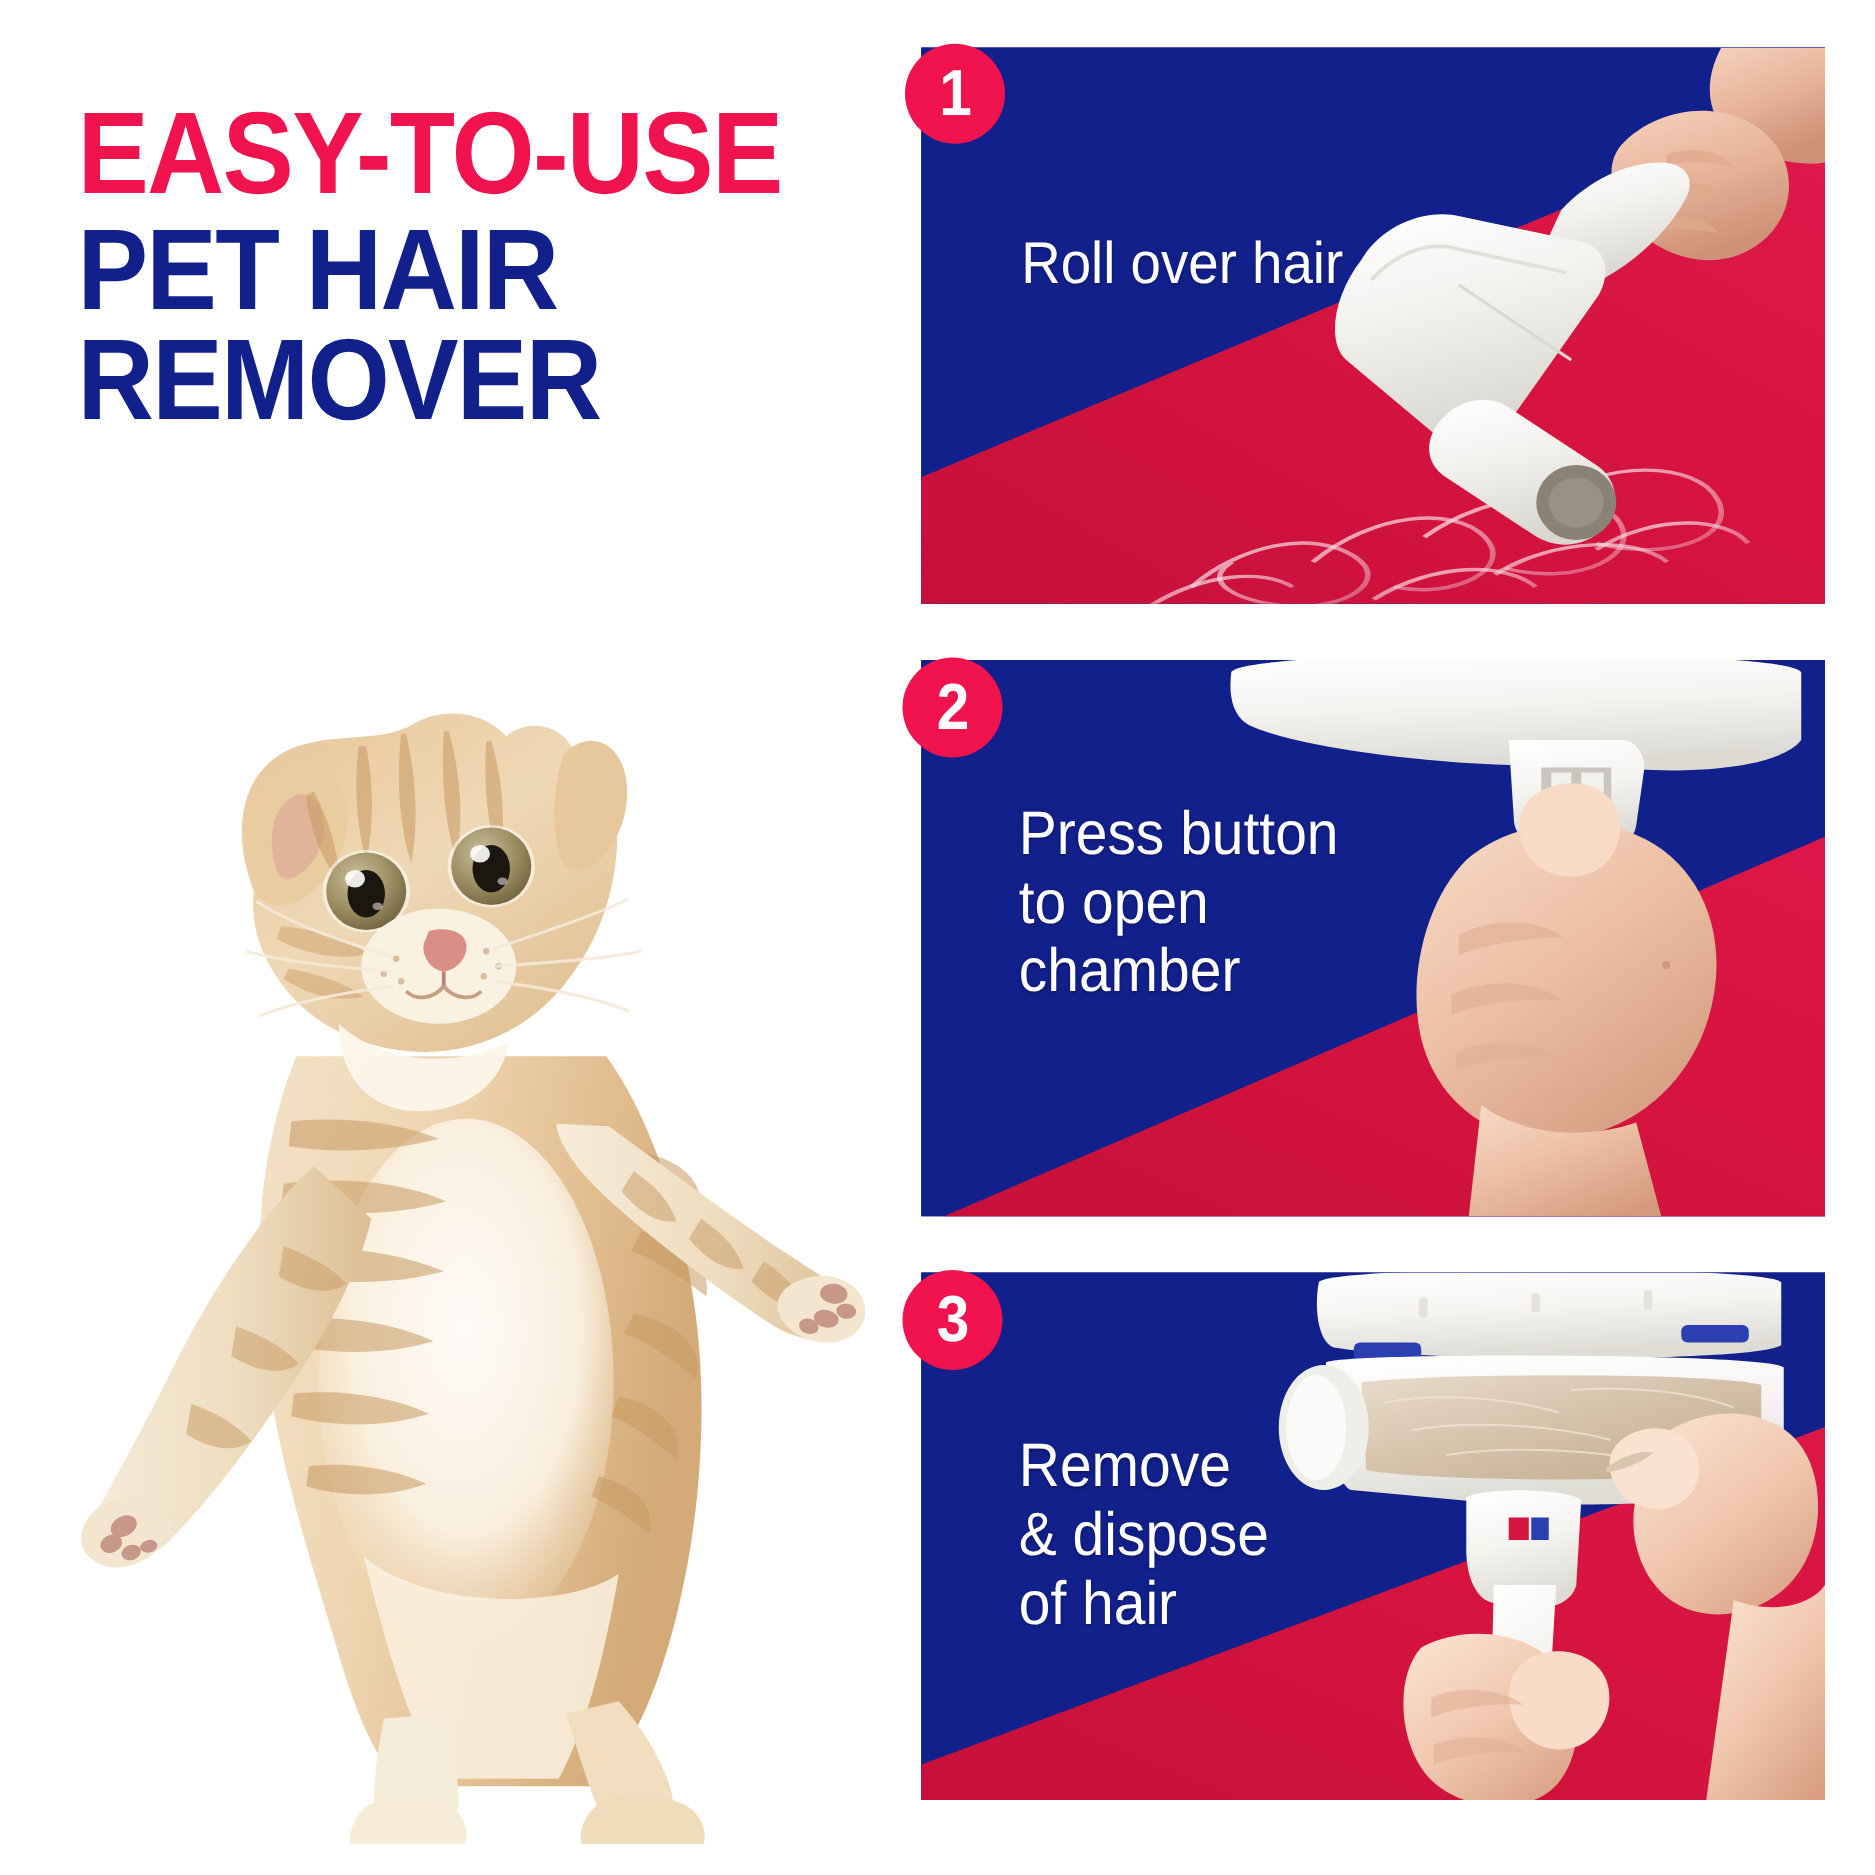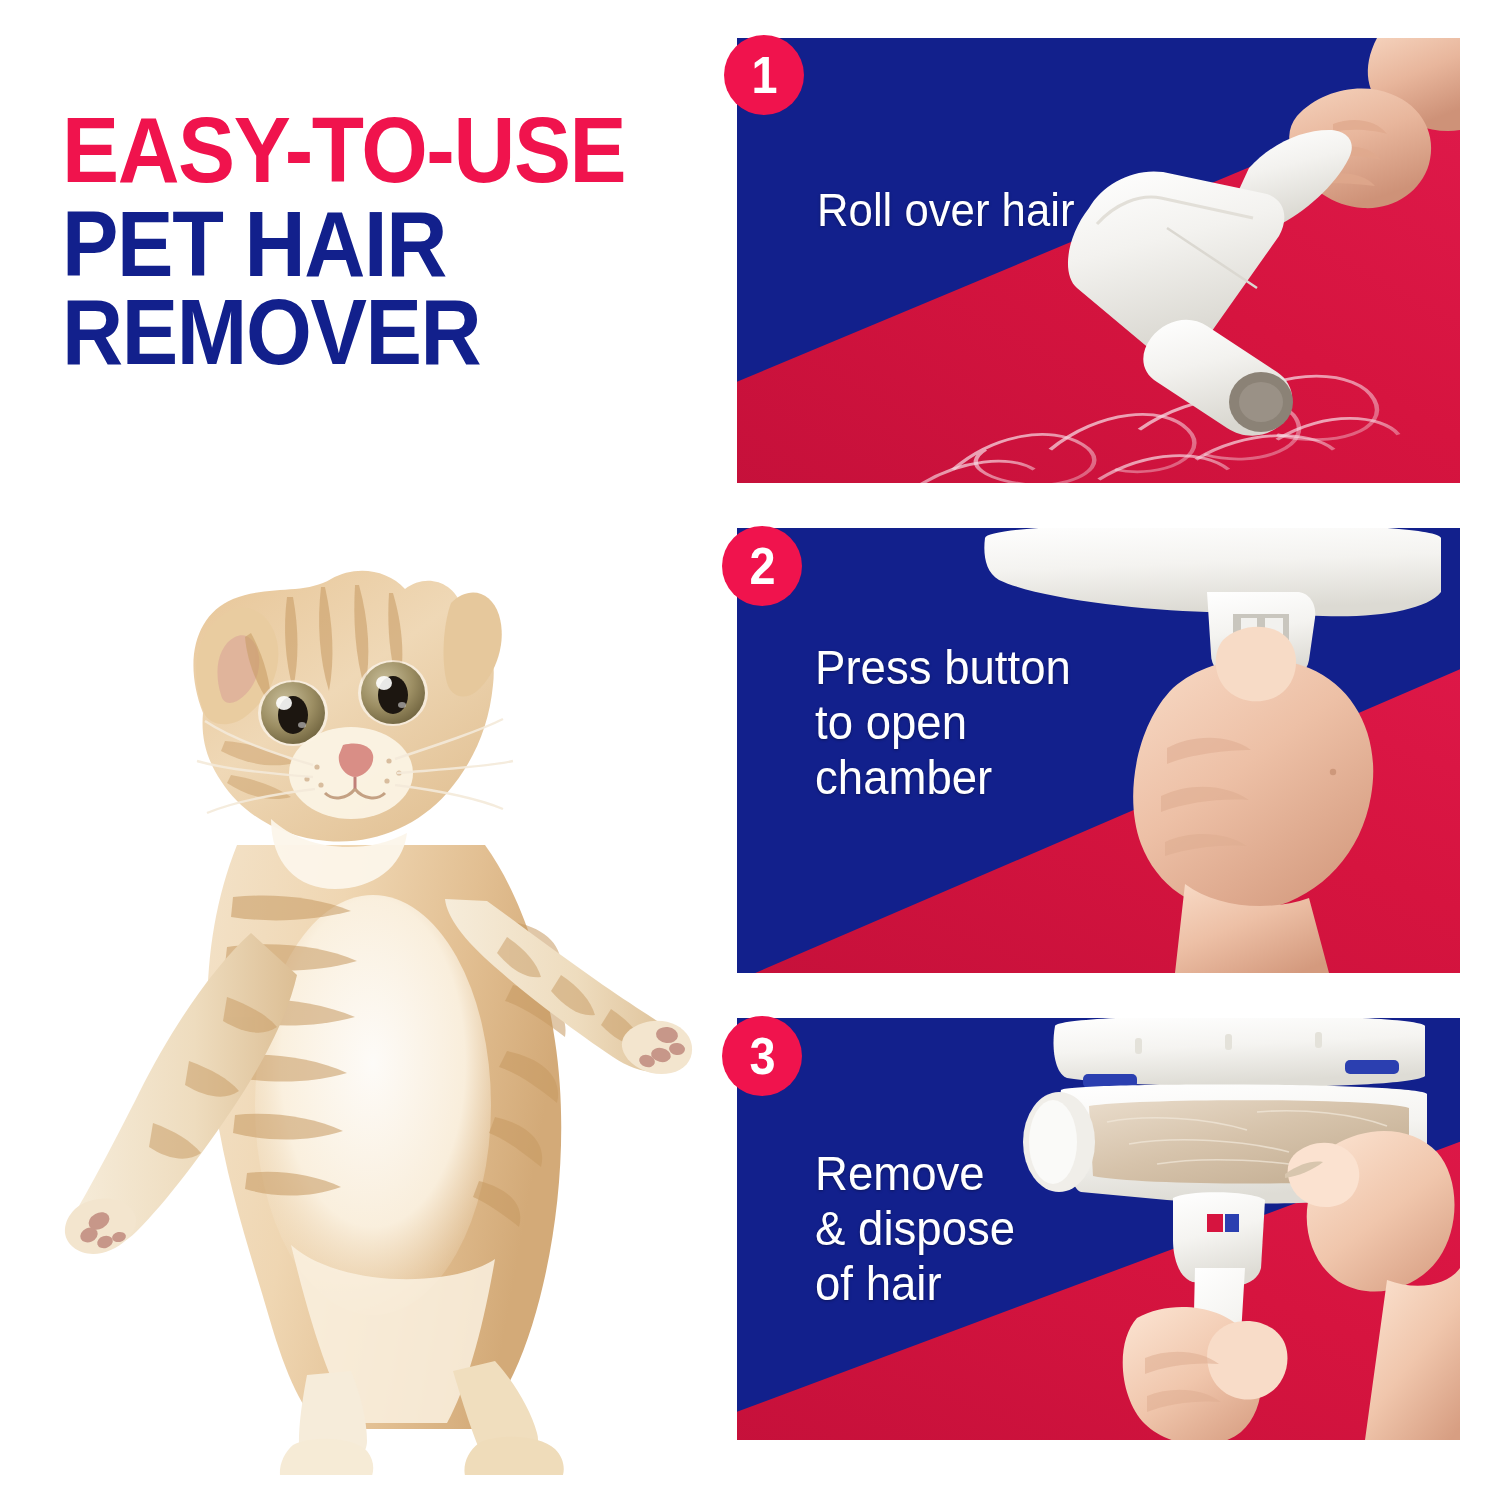--- a/index.html
+++ b/index.html
@@ -4,21 +4,21 @@
 <style>
   * { margin:0; padding:0; box-sizing:border-box; }
   html,body { width:1500px; height:1500px; background:#ffffff; }
   body { font-family:"Liberation Sans", sans-serif; overflow:hidden; }
 
   .page { position:relative; width:1500px; height:1500px; background:#fff; }
 
   
   .left-col { position:absolute; left:0; top:0; width:720px; height:1500px; }
 
-  .headline { position:absolute; left:62px; top:78px; width:640px;margin-top:28px; }
+  .headline { position:absolute; left:62px; top:78px; width:640px; }
   .hl-line { font-family:"Liberation Sans Narrow","Liberation Sans", sans-serif;
              font-weight:bold; letter-spacing:-1.5px; line-height:0.95;
              text-transform:uppercase; white-space:nowrap;
              transform:scaleX(0.92); transform-origin:left center; }
   .hl-1 { font-size:93px; color:#F0134D; margin-bottom:7px; }
   .hl-2 { font-size:92px; color:#12208C; }
   .hl-3 { font-size:92px; color:#12208C; }
 
   
   .cat-wrap { position:absolute; left:55px; top:545px; width:640px; height:930px; }

